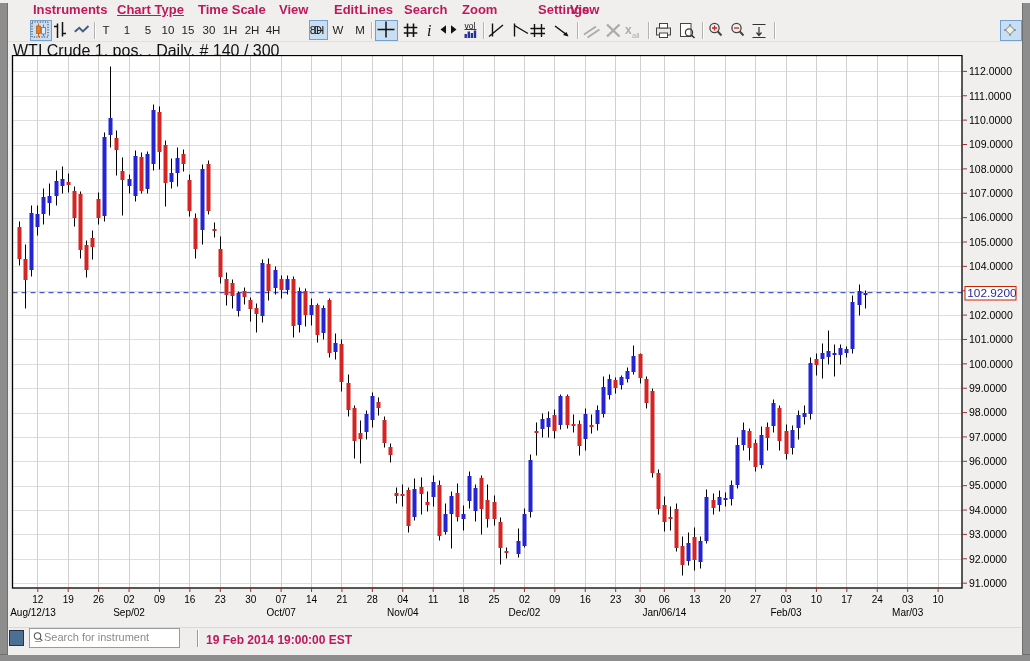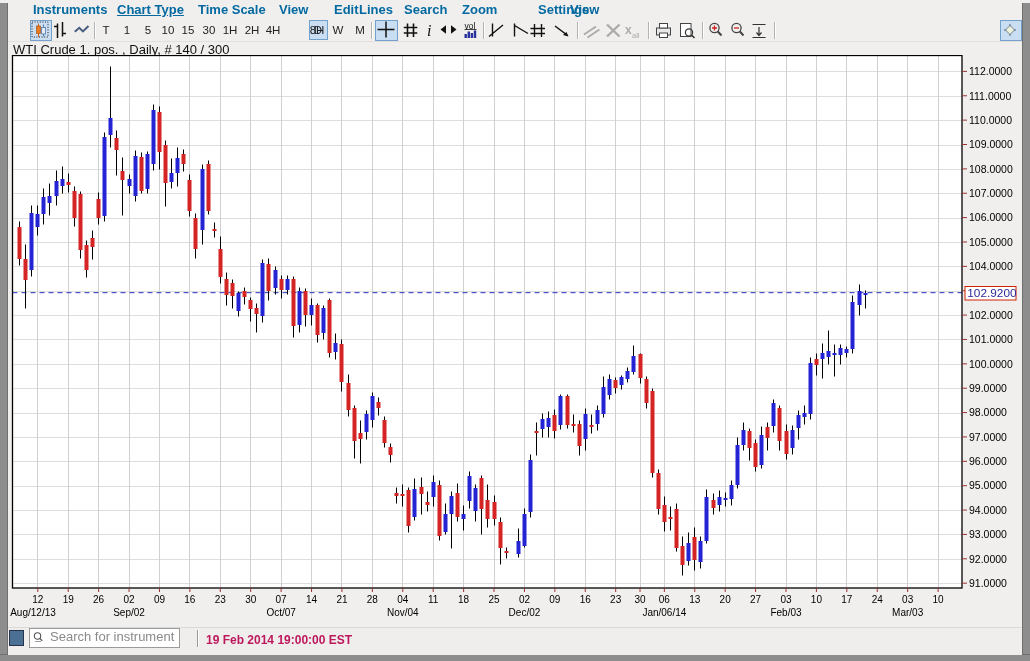--- a/index.html
+++ b/index.html
@@ -1,19 +1,19 @@
 <!DOCTYPE html>
 <html><head>
 <meta charset="utf-8">
 <style>
   html,body{margin:0;padding:0;}
   body{font-family:"Liberation Sans",sans-serif;}
   #win{position:relative;width:1030px;height:661px;background:#f0efee;overflow:hidden;}
   .abs{position:absolute;}
-  .menu{position:absolute;top:0;font-weight:bold;font-size:13px;color:#0369a1;line-height:19px;}
+  .menu{position:absolute;top:0;font-weight:bold;font-size:13px;color:#be185d;line-height:19px;}
   .sep{position:absolute;top:22px;width:1px;height:17px;background:#b3b3b3;border-right:1px solid #fdfdfd;}
   .tbtxt{position:absolute;top:21px;font-size:11.5px;color:#222;line-height:18px;text-align:center;width:20px;z-index:4;}
   .selbtn{position:absolute;background:#c9ddf3;border:1px solid #74a0cc;}
 </style>
 </head>
 <body>
 <div id="win">
 
   <div class="abs" style="left:0;top:3px;width:8px;height:658px;background:#8d8d8d;border-right:1px solid #707070;box-sizing:border-box;"></div>
   <div class="abs" style="left:1022px;top:3px;width:8px;height:658px;background:#8d8d8d;border-left:1px solid #707070;box-sizing:border-box;"></div>
@@ -113,21 +113,21 @@
   <div class="selbtn" style="left:375px;top:20px;width:21px;height:19px;"></div>
   <div class="sep" style="left:483px;"></div>
   <div class="sep" style="left:577px;"></div>
   <div class="sep" style="left:648px;"></div>
   <div class="sep" style="left:702px;"></div>
   <div class="sep" style="left:774px;"></div>
   <div class="selbtn" style="left:1000px;top:20px;width:20px;height:19px;"></div>
 
   <div class="abs" style="left:8px;top:41px;width:1014px;height:1px;background:#e2dfdc;"></div>
 
-  <div class="abs" style="left:13px;top:42px;font-size:13px;color:#111;">WTI Crude 1. pos. , Daily, # 140 / 300</div>
+  <div class="abs" style="left:13px;top:42px;font-size:16px;color:#111;">WTI Crude 1. pos. , Daily, # 140 / 300</div>
 
   <svg width="1014" height="572" viewBox="0 0 1014 572" style="position:absolute;left:8px;top:55px" font-family="Liberation Sans, sans-serif">
       <rect x="4.5" y="0.5" width="949.5" height="532.5" fill="#fff"></rect>
       <path d="M4.5 528.5H954.0 M4.5 504.5H954.0 M4.5 479.5H954.0 M4.5 455.5H954.0 M4.5 431.5H954.0 M4.5 406.5H954.0 M4.5 382.5H954.0 M4.5 358.5H954.0 M4.5 333.5H954.0 M4.5 309.5H954.0 M4.5 284.5H954.0 M4.5 260.5H954.0 M4.5 236.5H954.0 M4.5 211.5H954.0 M4.5 187.5H954.0 M4.5 163.5H954.0 M4.5 138.5H954.0 M4.5 114.5H954.0 M4.5 90.5H954.0 M4.5 65.5H954.0 M4.5 41.5H954.0 M4.5 16.5H954.0" stroke="#dedede" fill="none" stroke-width="1"></path>
       <path d="M29.5 0.5V533.0 M60.5 0.5V533.0 M90.5 0.5V533.0 M121.5 0.5V533.0 M151.5 0.5V533.0 M181.5 0.5V533.0 M212.5 0.5V533.0 M242.5 0.5V533.0 M273.5 0.5V533.0 M303.5 0.5V533.0 M333.5 0.5V533.0 M364.5 0.5V533.0 M394.5 0.5V533.0 M425.5 0.5V533.0 M455.5 0.5V533.0 M486.5 0.5V533.0 M516.5 0.5V533.0 M546.5 0.5V533.0 M577.5 0.5V533.0 M607.5 0.5V533.0 M632.5 0.5V533.0 M656.5 0.5V533.0 M686.5 0.5V533.0 M717.5 0.5V533.0 M747.5 0.5V533.0 M778.5 0.5V533.0 M808.5 0.5V533.0 M838.5 0.5V533.0 M869.5 0.5V533.0 M899.5 0.5V533.0 M930.5 0.5V533.0" stroke="#d0d0d0" fill="none" stroke-width="1"></path>
       <line x1="4.5" y1="237.68" x2="954.0" y2="237.68" stroke="#2233bb" stroke-width="1" stroke-dasharray="5,4"></line>
       <path d="M11.5 166.5V210.5 M17.5 189.5V253.5 M23.5 150.5V221.5 M29.5 150.5V180.5 M35.5 133.5V169.5 M41.5 128.5V160.5 M48.5 115.5V150.5 M54.5 111.5V138.5 M60.5 118.5V137.5 M66.5 131.5V171.5 M72.5 136.5V203.5 M78.5 185.5V222.5 M84.5 175.5V204.5 M90.5 137.5V169.5 M96.5 77.5V166.5 M102.5 11.5V92.5 M108.5 75.5V120.5 M114.5 102.5V160.5 M121.5 119.5V138.5 M127.5 95.5V146.5 M133.5 97.5V138.5 M139.5 96.5V138.5 M145.5 49.5V115.5 M151.5 51.5V114.5 M157.5 85.5V151.5 M163.5 103.5V133.5 M169.5 92.5V131.5 M175.5 94.5V116.5 M181.5 119.5V161.5 M187.5 158.5V203.5 M194.5 109.5V189.5 M200.5 105.5V159.5 M206.5 167.5V182.5 M212.5 181.5V228.5 M218.5 217.5V250.5 M224.5 224.5V253.5 M230.5 236.5V261.5 M236.5 232.5V249.5 M242.5 242.5V266.5 M248.5 248.5V277.5 M254.5 204.5V267.5 M260.5 203.5V245.5 M267.5 211.5V239.5 M273.5 220.5V243.5 M279.5 220.5V239.5 M285.5 221.5V282.5 M291.5 232.5V277.5 M297.5 233.5V271.5 M303.5 243.5V270.5 M309.5 248.5V287.5 M315.5 250.5V284.5 M321.5 243.5V302.5 M327.5 278.5V304.5 M333.5 284.5V336.5 M340.5 319.5V361.5 M346.5 350.5V403.5 M352.5 365.5V408.5 M358.5 355.5V384.5 M364.5 337.5V372.5 M370.5 342.5V360.5 M376.5 361.5V392.5 M382.5 388.5V407.5 M388.5 432.5V448.5 M394.5 429.5V451.5 M400.5 432.5V477.5 M406.5 423.5V465.5 M413.5 422.5V459.5 M419.5 436.5V456.5 M425.5 420.5V451.5 M431.5 425.5V485.5 M437.5 448.5V479.5 M443.5 436.5V493.5 M449.5 428.5V466.5 M455.5 450.5V475.5 M461.5 416.5V453.5 M467.5 429.5V466.5 M473.5 420.5V479.5 M479.5 429.5V472.5 M486.5 440.5V470.5 M492.5 462.5V509.5 M498.5 492.5V503.5 M510.5 473.5V502.5 M516.5 453.5V492.5 M522.5 399.5V462.5 M528.5 367.5V400.5 M534.5 358.5V382.5 M540.5 356.5V382.5 M546.5 354.5V383.5 M552.5 339.5V374.5 M559.5 339.5V373.5 M565.5 359.5V377.5 M571.5 365.5V400.5 M577.5 353.5V395.5 M583.5 359.5V378.5 M589.5 350.5V375.5 M595.5 321.5V362.5 M601.5 319.5V344.5 M607.5 322.5V338.5 M613.5 320.5V334.5 M619.5 312.5V327.5 M625.5 290.5V319.5 M632.5 298.5V328.5 M638.5 321.5V353.5 M644.5 333.5V422.5 M650.5 414.5V459.5 M656.5 441.5V476.5 M662.5 451.5V475.5 M668.5 448.5V496.5 M674.5 481.5V520.5 M680.5 477.5V510.5 M686.5 472.5V515.5 M692.5 481.5V513.5 M698.5 434.5V488.5 M705.5 438.5V459.5 M711.5 435.5V456.5 M717.5 437.5V451.5 M723.5 425.5V450.5 M729.5 382.5V433.5 M735.5 367.5V395.5 M741.5 373.5V405.5 M747.5 384.5V416.5 M753.5 371.5V413.5 M759.5 367.5V395.5 M765.5 344.5V377.5 M771.5 350.5V395.5 M778.5 369.5V404.5 M784.5 370.5V399.5 M790.5 355.5V384.5 M796.5 350.5V369.5 M802.5 302.5V364.5 M808.5 298.5V320.5 M814.5 288.5V323.5 M820.5 275.5V309.5 M826.5 289.5V321.5 M832.5 289.5V309.5 M838.5 291.5V302.5 M844.5 240.5V298.5 M851.5 229.5V260.5 M857.5 235.5V253.5" stroke="#000" fill="none" stroke-width="1"></path>
       <g fill="#d42424">
         <rect x="9.5" y="172" width="4" height="32"></rect>
         <rect x="15.5" y="204" width="4" height="21"></rect>
@@ -340,16 +340,16 @@
     </svg>
 
   <div class="abs" style="left:8px;top:627px;width:1014px;height:27px;background:#efeeec;border-top:1px solid #dadada;"></div>
   <div class="abs" style="left:9px;top:630px;width:13px;height:14px;background:#4c7094;border:1px solid #25344c;"></div>
   <div class="abs" style="left:29px;top:628px;width:149px;height:18px;background:#fff;border:1px solid #9a9a9a;"></div>
   <svg class="abs" style="left:29px;top:628px" width="22" height="18" viewBox="0 0 22 18">
     <circle cx="8.5" cy="8" r="3.2" fill="none" stroke="#555" stroke-width="1.1"></circle>
     <line x1="10.8" y1="10.4" x2="13.2" y2="12.8" stroke="#555" stroke-width="1.3"></line>
     <line x1="6" y1="13.5" x2="12" y2="13.5" stroke="#999" stroke-width="1"></line>
   </svg>
-  <div class="abs" style="left:50px;top:628px;height:24px;line-height:18px;font-size:13px;color:#8a8a8a;">Search for instrument</div>
+  <div class="abs" style="left:44px;top:628px;height:24px;line-height:18px;font-size:11px;color:#8a8a8a;">Search for instrument</div>
   <div class="abs" style="left:197px;top:630px;width:1px;height:17px;background:#9a9a9a;border-right:1px solid #fff;"></div>
   <div class="abs" style="left:206px;top:627px;height:42px;line-height:26px;font-size:12px;font-weight:bold;color:#be185d;">19 Feb 2014 19:00:00 EST</div>
 </div>
 
 </body></html>

